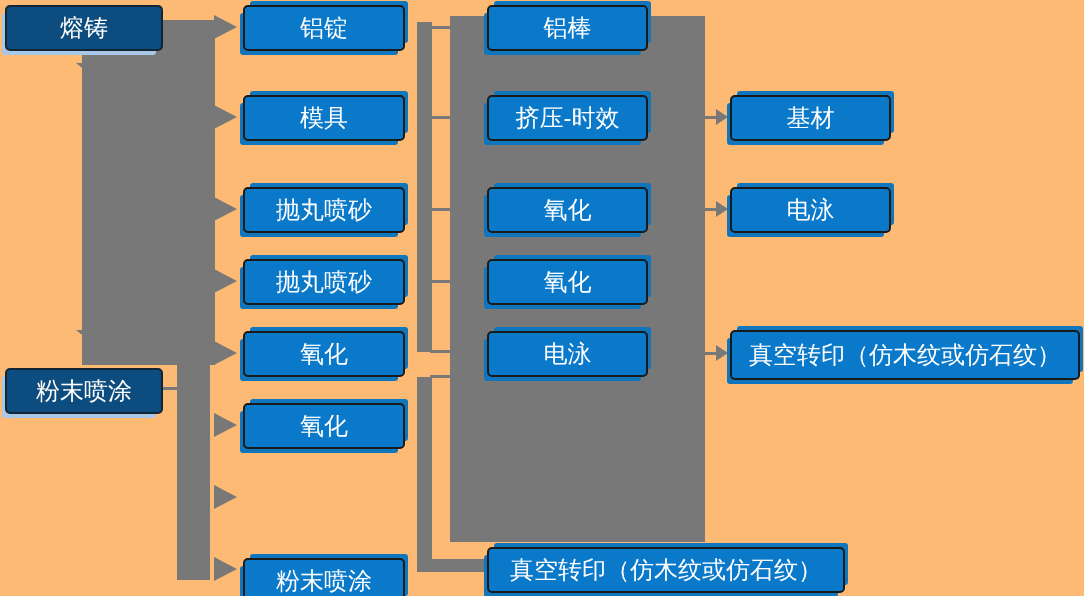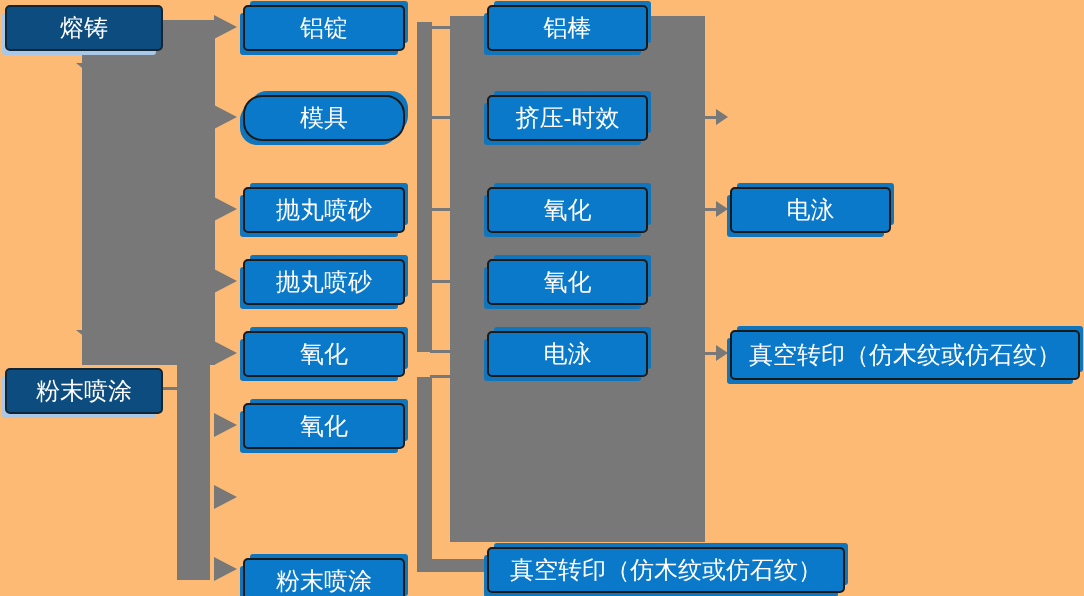--- a/index.html
+++ b/index.html
@@ -103,30 +103,31 @@
   <div class="arrow-small-head" style="left:716px; top:109px;"></div>
   <div class="gray" style="left:703px; top:208px; width:14px; height:3px;"></div>
   <div class="arrow-small-head" style="left:716px; top:201px;"></div>
   <div class="gray" style="left:703px; top:352px; width:14px; height:3px;"></div>
   <div class="arrow-small-head" style="left:716px; top:345px;"></div>
 
   <div class="node dark" style="left:5px; top:5px; width:158px;">熔铸</div>
   <div class="node dark" style="left:5px; top:368px; width:158px;">粉末喷涂</div>
 
   <div class="node bright" style="left:243px; top:5px; width:162px;">铝锭</div>
-  <div class="node bright" style="left:243px; top:95px; width:162px;border-radius:19px;">模具</div>
+  <div class="node bright" style="left:243px; top:95px; width:162px;">模具</div>
   <div class="node bright" style="left:243px; top:187px; width:162px;">抛丸喷砂</div>
   <div class="node bright" style="left:243px; top:259px; width:162px;">抛丸喷砂</div>
   <div class="node bright" style="left:243px; top:331px; width:162px;">氧化</div>
   <div class="node bright" style="left:243px; top:403px; width:162px;">氧化</div>
   <div class="node bright" style="left:243px; top:547px; width:162px;margin-top:11px;">粉末喷涂</div>
 
   <div class="node bright" style="left:487px; top:5px; width:161px;">铝棒</div>
   <div class="node bright" style="left:487px; top:95px; width:161px;">挤压-时效</div>
   <div class="node bright" style="left:487px; top:187px; width:161px;">氧化</div>
   <div class="node bright" style="left:487px; top:259px; width:161px;">氧化</div>
   <div class="node bright" style="left:487px; top:331px; width:161px;">电泳</div>
   <div class="node bright" style="left:487px; top:547px; width:358px;">真空转印（仿木纹或仿石纹）</div>
 
+  <div class="node bright" style="left:730px; top:95px; width:161px;">基材</div>
   <div class="node bright" style="left:730px; top:187px; width:161px;">电泳</div>
   <div class="node bright" style="left:730px; top:330px; width:350px; height:50px;">真空转印（仿木纹或仿石纹）</div>
 
 </div>
 
 </body></html>

